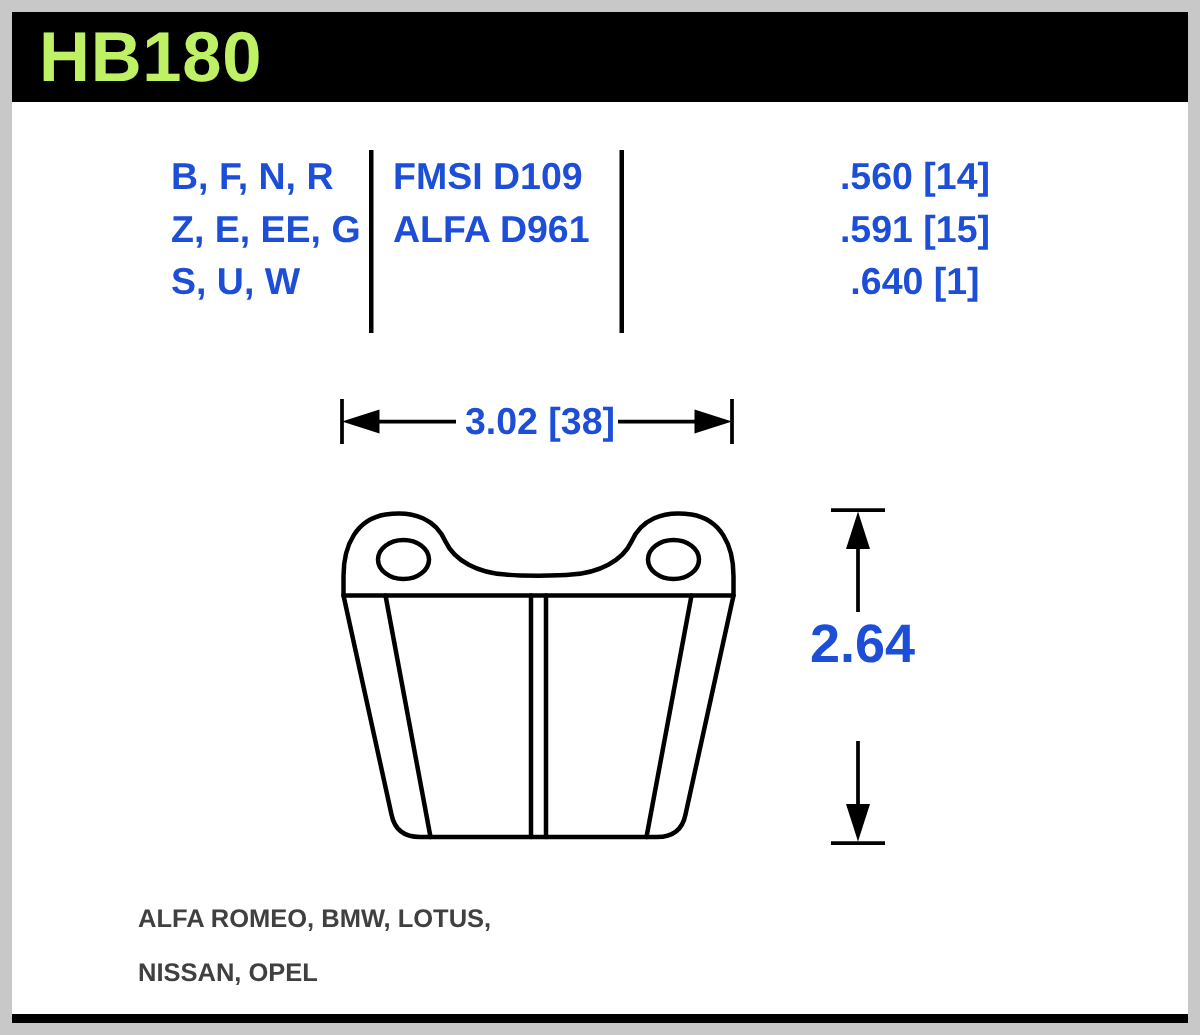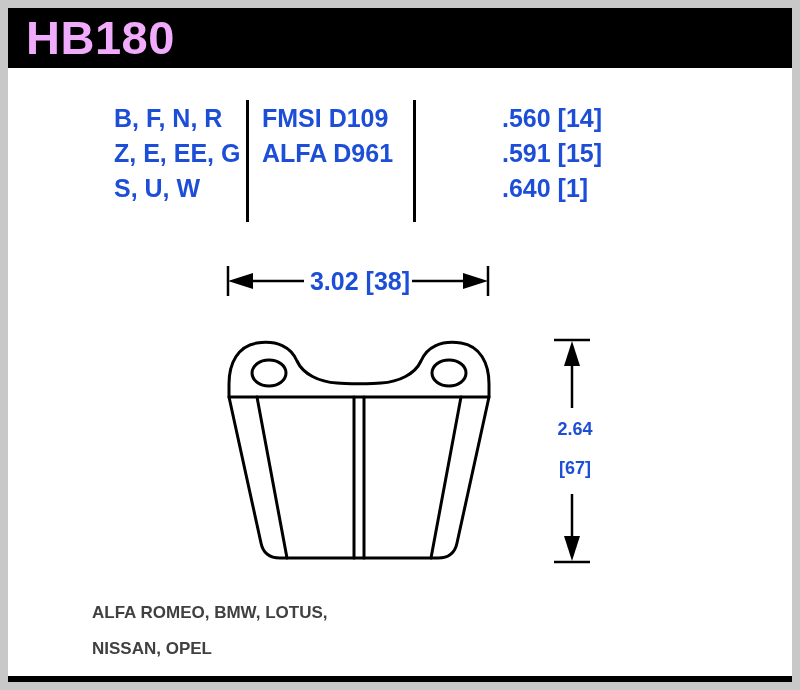--- a/index.html
+++ b/index.html
@@ -14,32 +14,32 @@
   }
   .sheet {
     position:absolute; left:8px; top:8px; width:784px; height:674px;
     background:#ffffff;
   }
   .header-bar {
     position:absolute; left:8px; top:8px; width:784px; height:60px;
     background:#000000; display:flex; align-items:center;
   }
   .part-number {
-    color:#f0abfc; font-size:47px; font-weight:700;
+    color:#bef264; font-size:47px; font-weight:700;
     padding-left:18px; letter-spacing:0.5px; line-height:60px;
   }
   .footer-bar {
     position:absolute; left:8px; top:676px; width:784px; height:6px;
     background:#000000;
   }
   .txt { position:absolute; font-weight:700; white-space:nowrap; color:#1d4ed8; }
   .t25 { font-size:25px; line-height:28px; }
-  .t27 { font-size:18px; line-height:30px; }
+  .t27 { font-size:36px; line-height:30px; }
   .divider { position:absolute; width:3px; background:#000; }
-  .thick-col { text-align:left; width:160px; left:502px; }
+  .thick-col { text-align:center; width:160px; left:530px; }
   .dim-label { text-align:center; }
   svg.abs { position:absolute; overflow:visible; }
   .app-line {
     position:absolute; left:92px; width:640px; text-align:left;
     font-size:17px; font-weight:700; color:#404040;
   }
 </style>
 </head>
 <body>
 
@@ -111,21 +111,20 @@
 
   <svg class="abs" style="left:552px; top:334px;" width="40" height="234" viewBox="0 0 40 234">
     <line x1="2" y1="6" x2="38" y2="6" stroke="#000" stroke-width="2.5"></line>
     <line x1="2" y1="228" x2="38" y2="228" stroke="#000" stroke-width="2.5"></line>
     <polygon points="20,7 12,32 28,32" fill="#000"></polygon>
     <line x1="20" y1="30" x2="20" y2="74" stroke="#000" stroke-width="2.5"></line>
     <polygon points="20,227 12,202 28,202" fill="#000"></polygon>
     <line x1="20" y1="160" x2="20" y2="204" stroke="#000" stroke-width="2.5"></line>
   </svg>
   <span class="txt t27 dim-label" style="left:535px; top:414px; width:80px;">2.64</span>
-  <span class="txt t27 dim-label" style="left:535px; top:453px; width:80px;">[67]</span>
 
   <div>
     <div class="app-line" style="top:603px;">ALFA ROMEO, BMW, LOTUS,</div>
     <div class="app-line" style="top:639px;">NISSAN, OPEL</div>
   </div>
 
   <div class="footer-bar"></div>
 
 </div>
 

